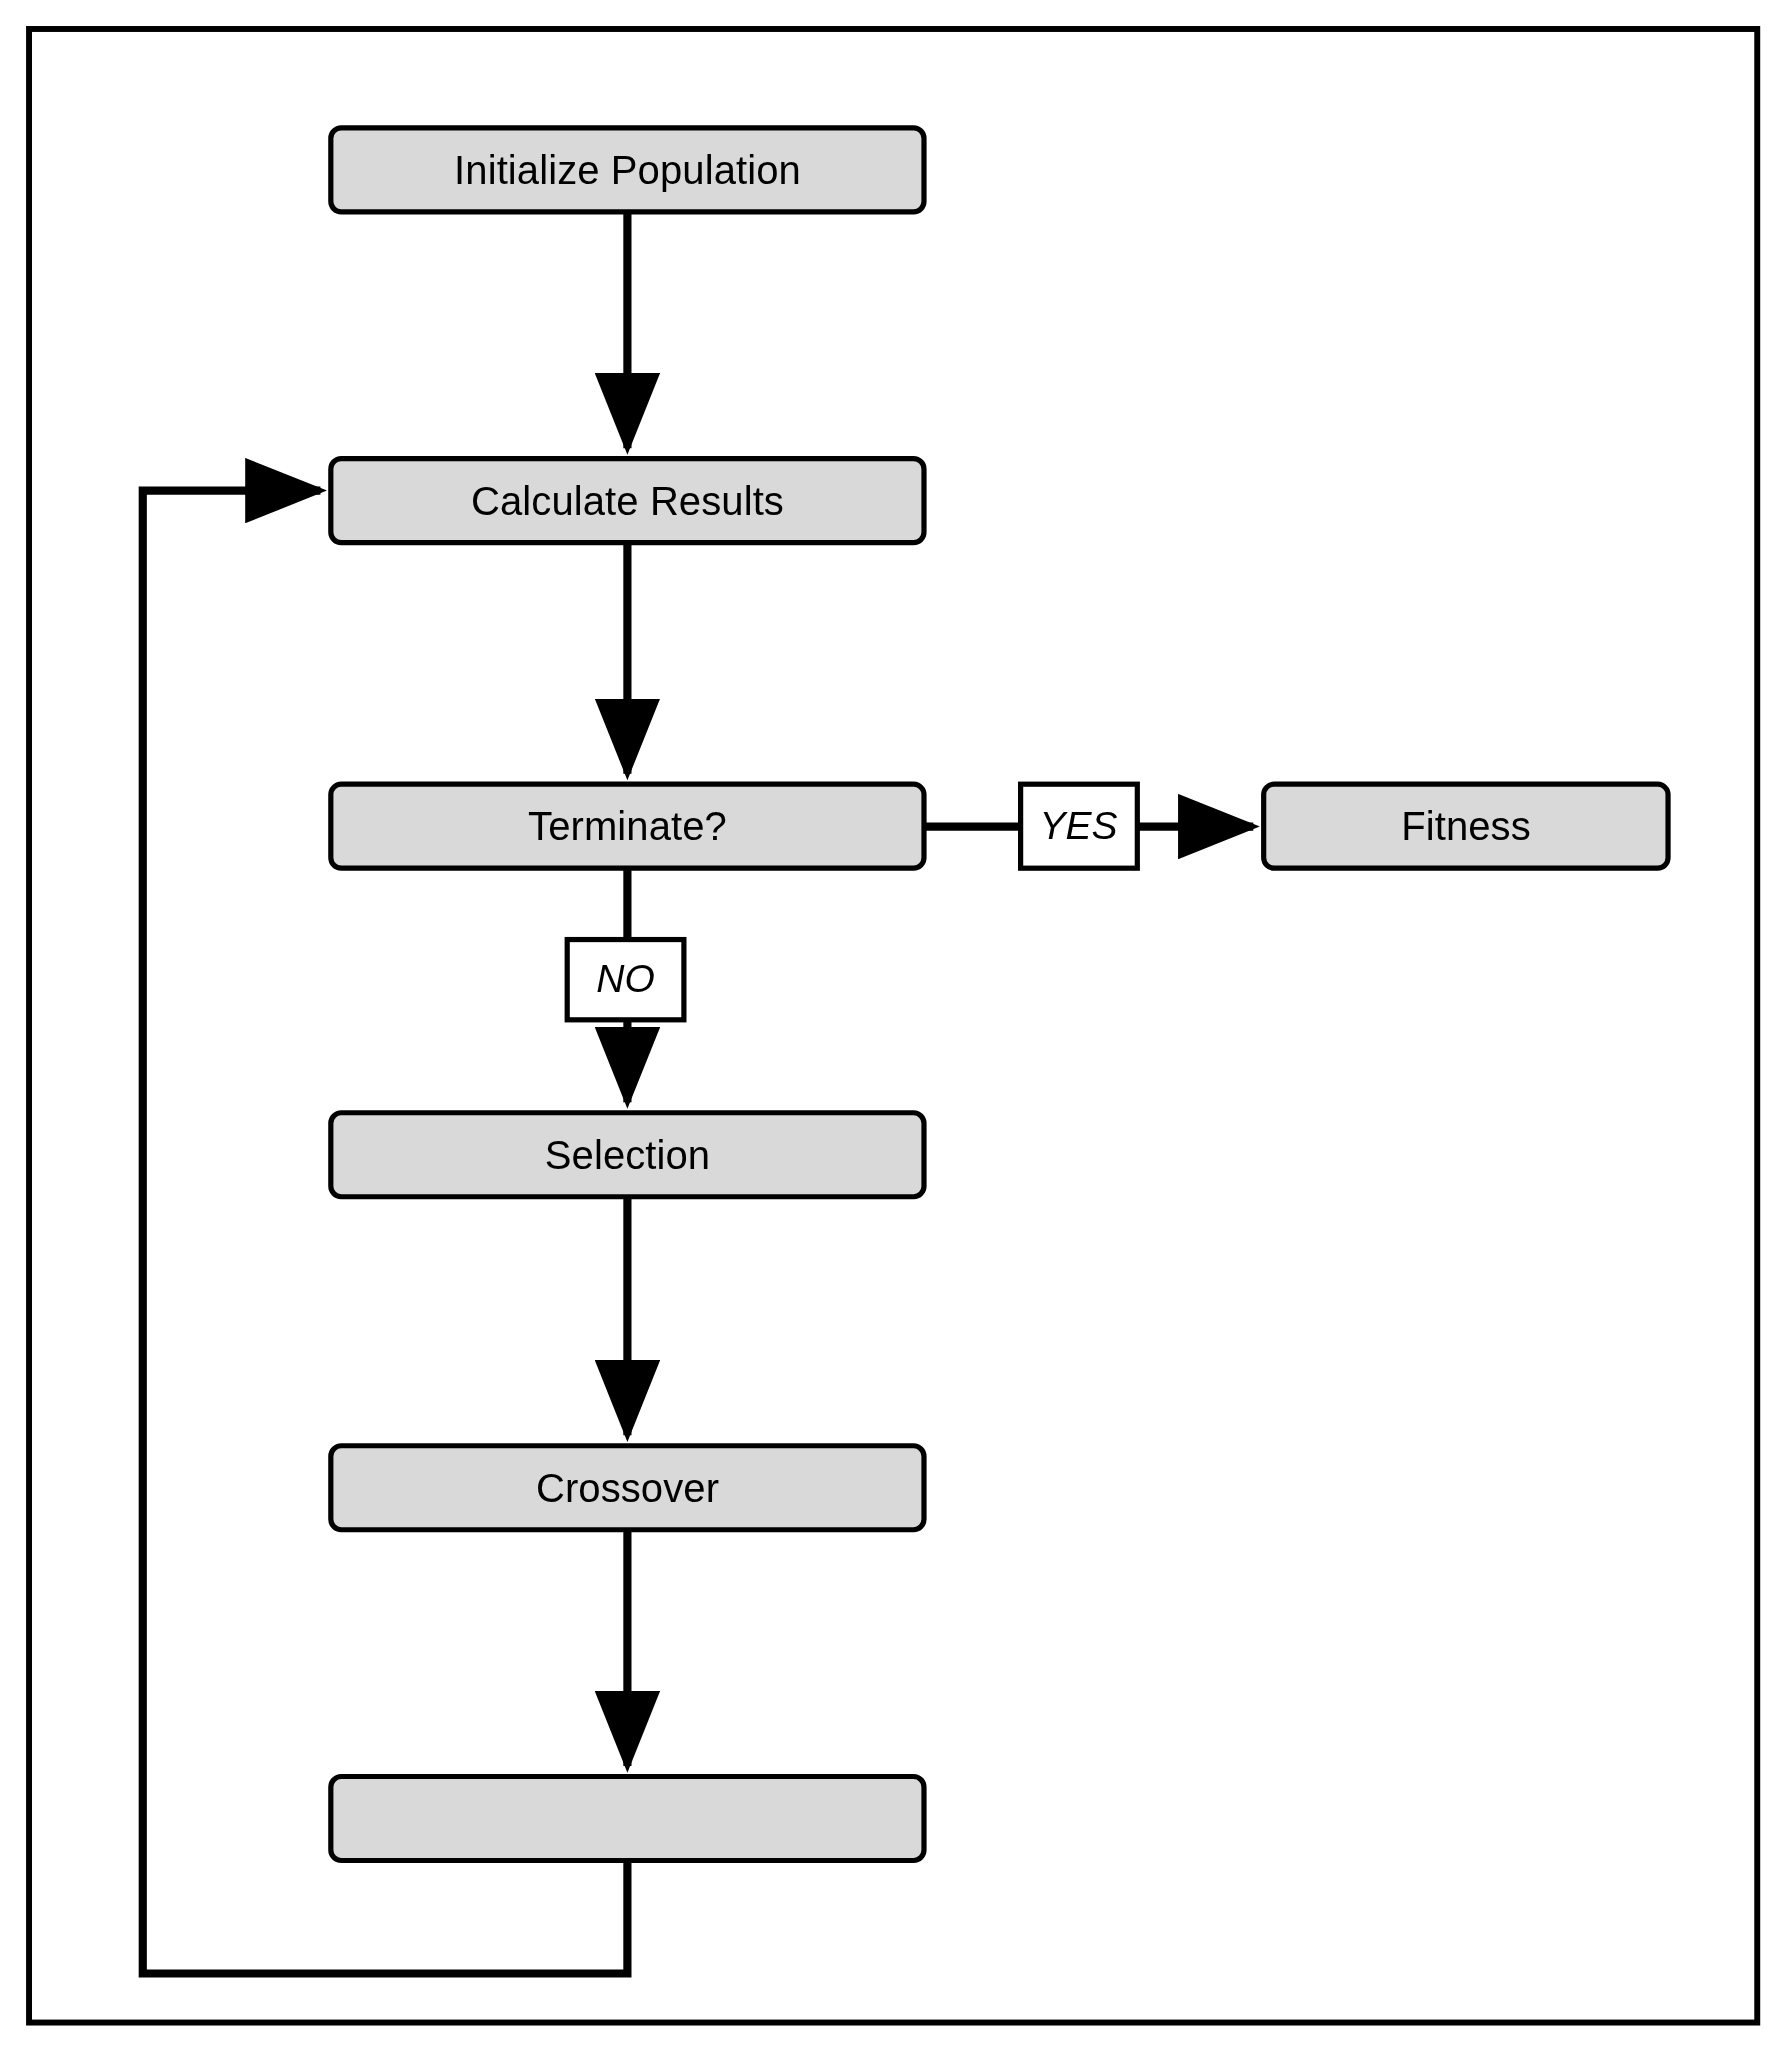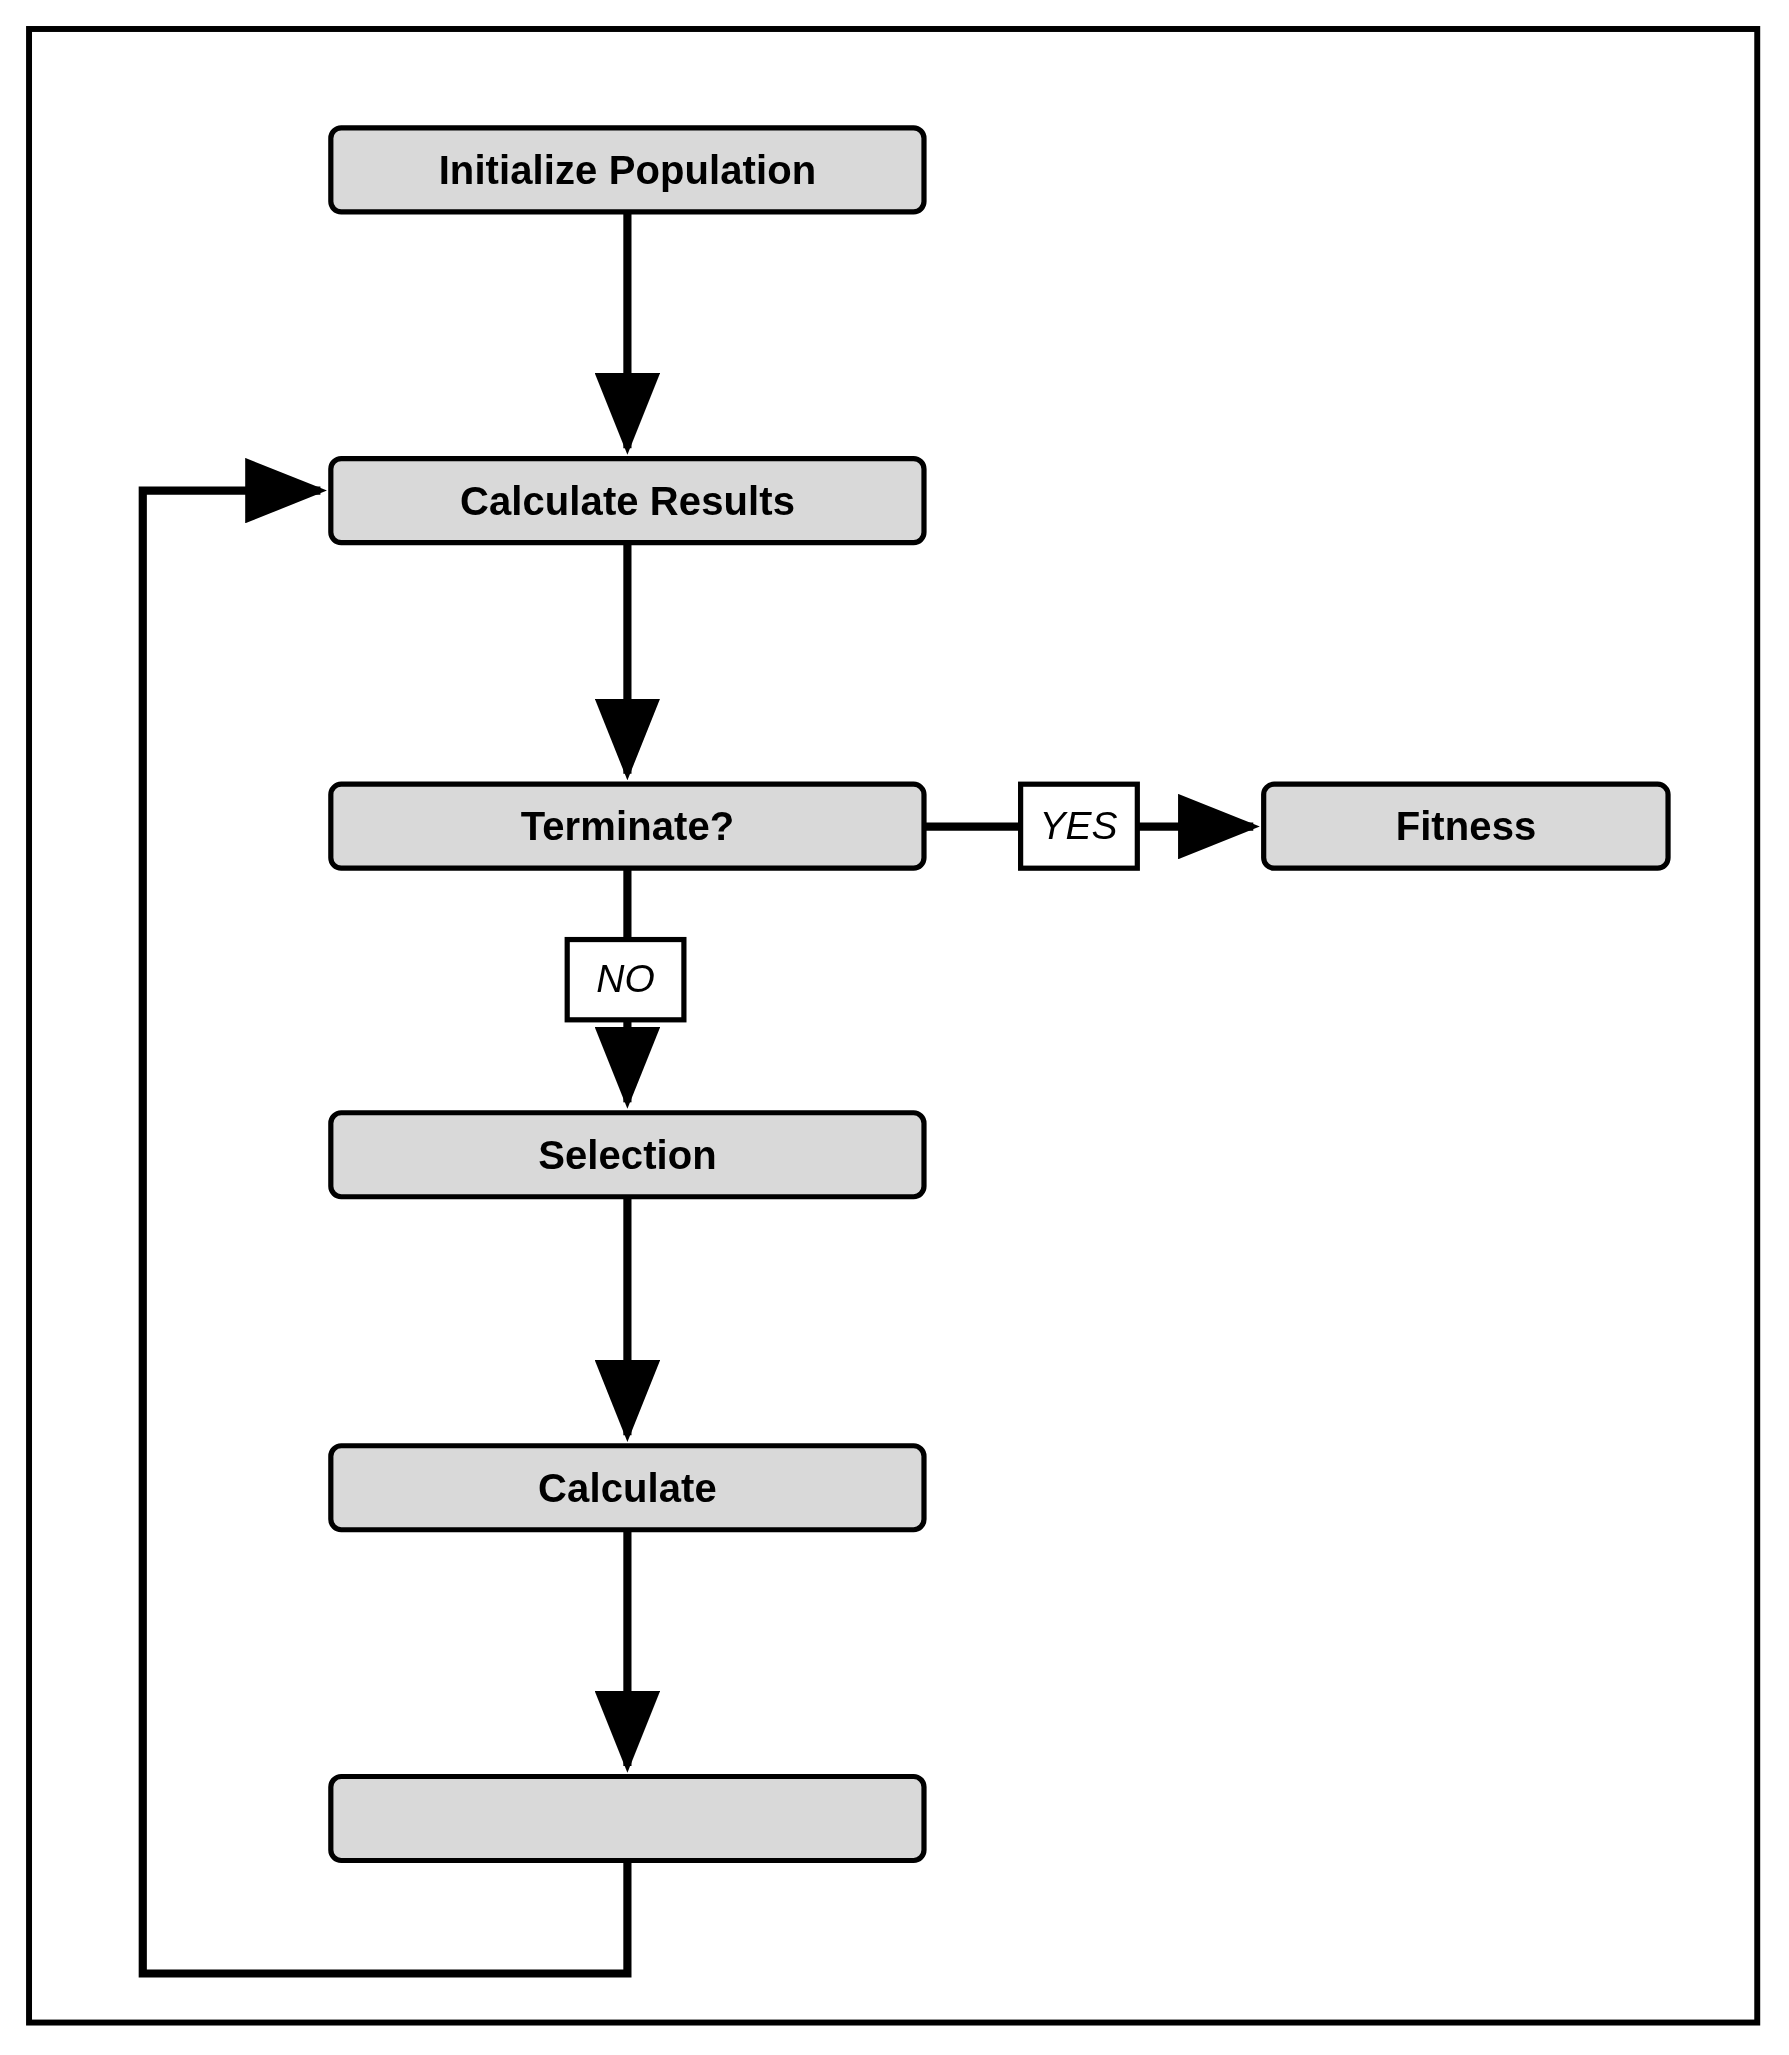--- a/index.html
+++ b/index.html
@@ -31,21 +31,21 @@
     display: flex;
     align-items: center;
     justify-content: center;
     text-align: center;
     color: #000000;
     pointer-events: none;
     white-space: nowrap;
   }
   .process-label {
     font-size: 40px;
-    font-weight: 700;
+    font-weight: 400;
     letter-spacing: 0.1px;
   }
   .edge-label {
     font-size: 39px;
     font-weight: 400;
     font-style: italic;
   }
 </style>
 </head>
 <body>
@@ -101,21 +101,21 @@
   <div class="node-label process-label" style="left:331px; top:128px; width:593px; height:84px;">Initialize Population</div>
 
   <div class="node-label process-label" style="left:331px; top:459px; width:593px; height:84px;">Calculate Results</div>
 
   <div class="node-label process-label" style="left:331px; top:784px; width:593px; height:84px;">Terminate?</div>
 
   <div class="node-label process-label" style="left:1264px; top:784px; width:404px; height:84px;">Fitness</div>
 
   <div class="node-label process-label" style="left:331px; top:1113px; width:593px; height:84px;text-align:center;">Selection</div>
 
-  <div class="node-label process-label" style="left:331px; top:1446px; width:593px; height:84px;">Calculate</div>
+  <div class="node-label process-label" style="left:331px; top:1446px; width:593px; height:84px;">Crossover</div>
 
 
   <div class="node-label edge-label" style="left:1020px; top:784px; width:117px; height:84px;">YES</div>
 
   <div class="node-label edge-label" style="left:567px; top:939px; width:117px; height:80px;">NO</div>
 
 </div>
 
 
 </body></html>

